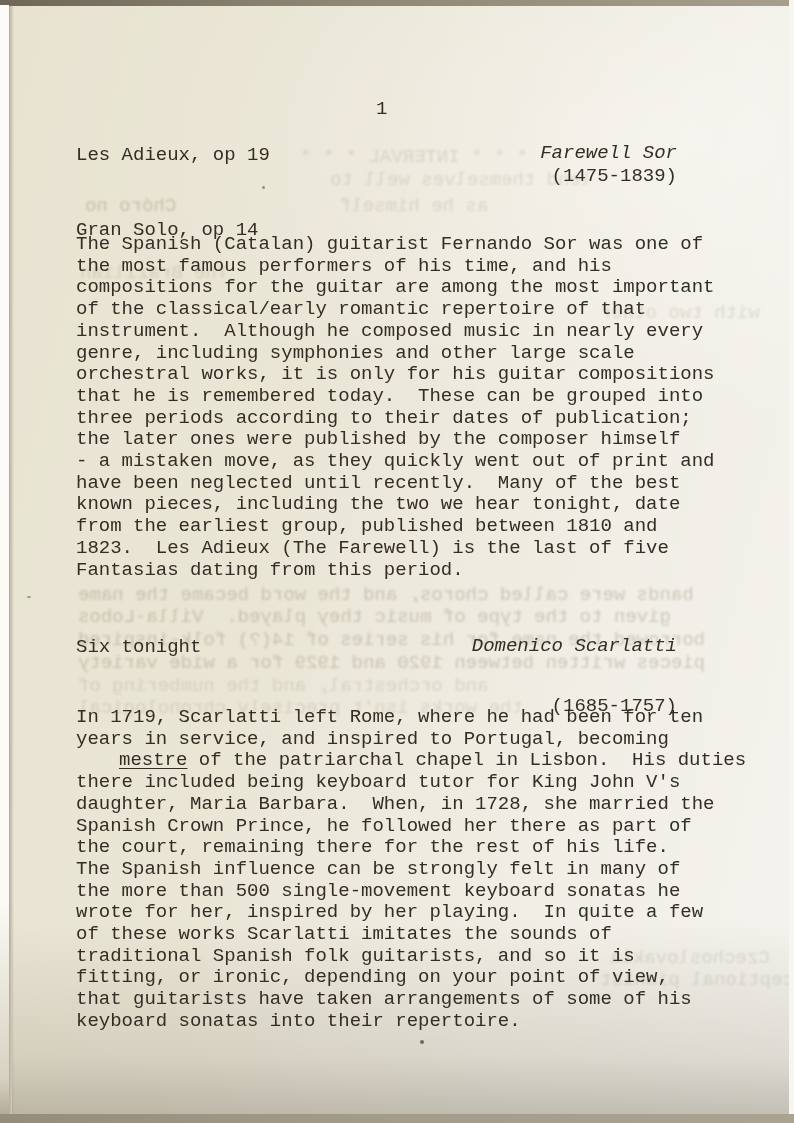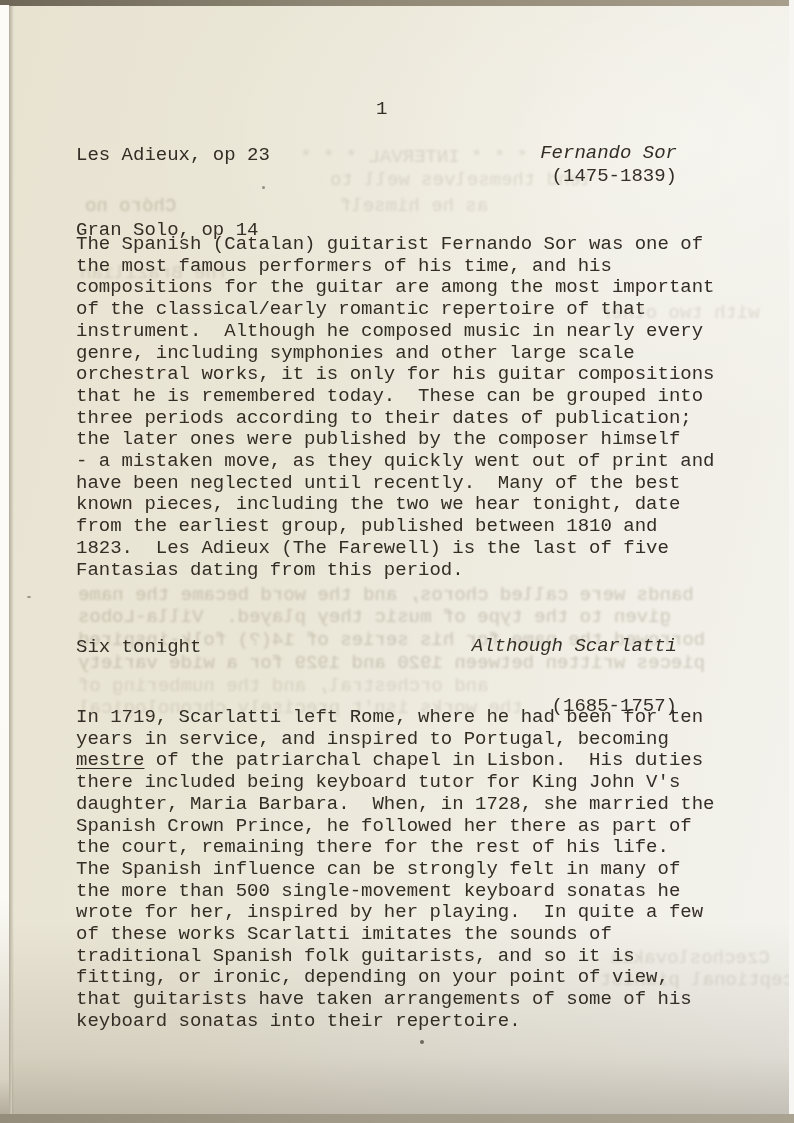--- a/index.html
+++ b/index.html
@@ -51,21 +51,21 @@
     font-size: 19px;
     line-height: 21.7px;
     color: #332d25;
     white-space: pre;
     letter-spacing: 0;
   }
   .right-block {
     left: 377px; width: 300px; text-align: right;
   }
   .composer { font-style: italic; }
-  .u { text-decoration: underline; text-underline-offset: 3px; }
+  .u { text-decoration: underline; text-underline-offset: 3px; margin-left: 43px; }
 
   
   .bleed {
     position: absolute;
     font-size: 19px;
     line-height: 21.7px;
     white-space: pre;
     color: rgba(122,110,86,0.30);
     transform: scaleX(-1);
     filter: blur(1.1px);
@@ -114,23 +114,23 @@
     <div class="bleed b11 faint">and orchestral, and the numbering of</div>
     <div class="bleed b12 faint">the works isn't precisely chronological</div>
     <div class="bleed b13 faint">Czechoslovakia</div>
     <div class="bleed b14 faint">exceptional pianist</div>
   </div>
 
   <div class="sheet">
 
     <div class="line" style="left:376px; top:99px;">1</div>
 
-    <div class="line" style="left:76px; top:145px;">Les Adieux, op 23</div>
+    <div class="line" style="left:76px; top:145px;">Les Adieux, op 19</div>
 
-    <div class="line right-block composer" style="top:143px;">Fernando Sor</div>
+    <div class="line right-block composer" style="top:143px;">Farewell Sor</div>
 
     <div class="line right-block" style="top:166px;">(1475-1839)</div>
 
     <div class="line" style="left:76px; top:208px;margin-top:12px;">Gran Solo, op 14</div>
 
     <div class="para" style="left:76px; top:234px;">The Spanish (Catalan) guitarist Fernando Sor was one of
 the most famous performers of his time, and his
 compositions for the guitar are among the most important
 of the classical/early romantic repertoire of that
 instrument.  Although he composed music in nearly every
@@ -141,21 +141,21 @@
 the later ones were published by the composer himself
 - a mistaken move, as they quickly went out of print and
 have been neglected until recently.  Many of the best
 known pieces, including the two we hear tonight, date
 from the earliest group, published between 1810 and
 1823.  Les Adieux (The Farewell) is the last of five
 Fantasias dating from this period.</div>
 
     <div class="line" style="left:76px; top:637px;">Six tonight</div>
 
-    <div class="line right-block composer" style="top:636px;">Although Scarlatti</div>
+    <div class="line right-block composer" style="top:636px;">Domenico Scarlatti</div>
 
     <div class="line right-block" style="top:696px;text-align:right;">(1685-1757)</div>
 
     <div class="para" style="left:76px; top:707px;"><span>In 1719, Scarlatti left Rome, where he had been for ten
 years in service, and inspired to Portugal, becoming
 </span><span class="u">mestre</span><span> of the patriarchal chapel in Lisbon.  His duties
 there included being keyboard tutor for King John V's
 daughter, Maria Barbara.  When, in 1728, she married the
 Spanish Crown Prince, he followed her there as part of
 the court, remaining there for the rest of his life.

